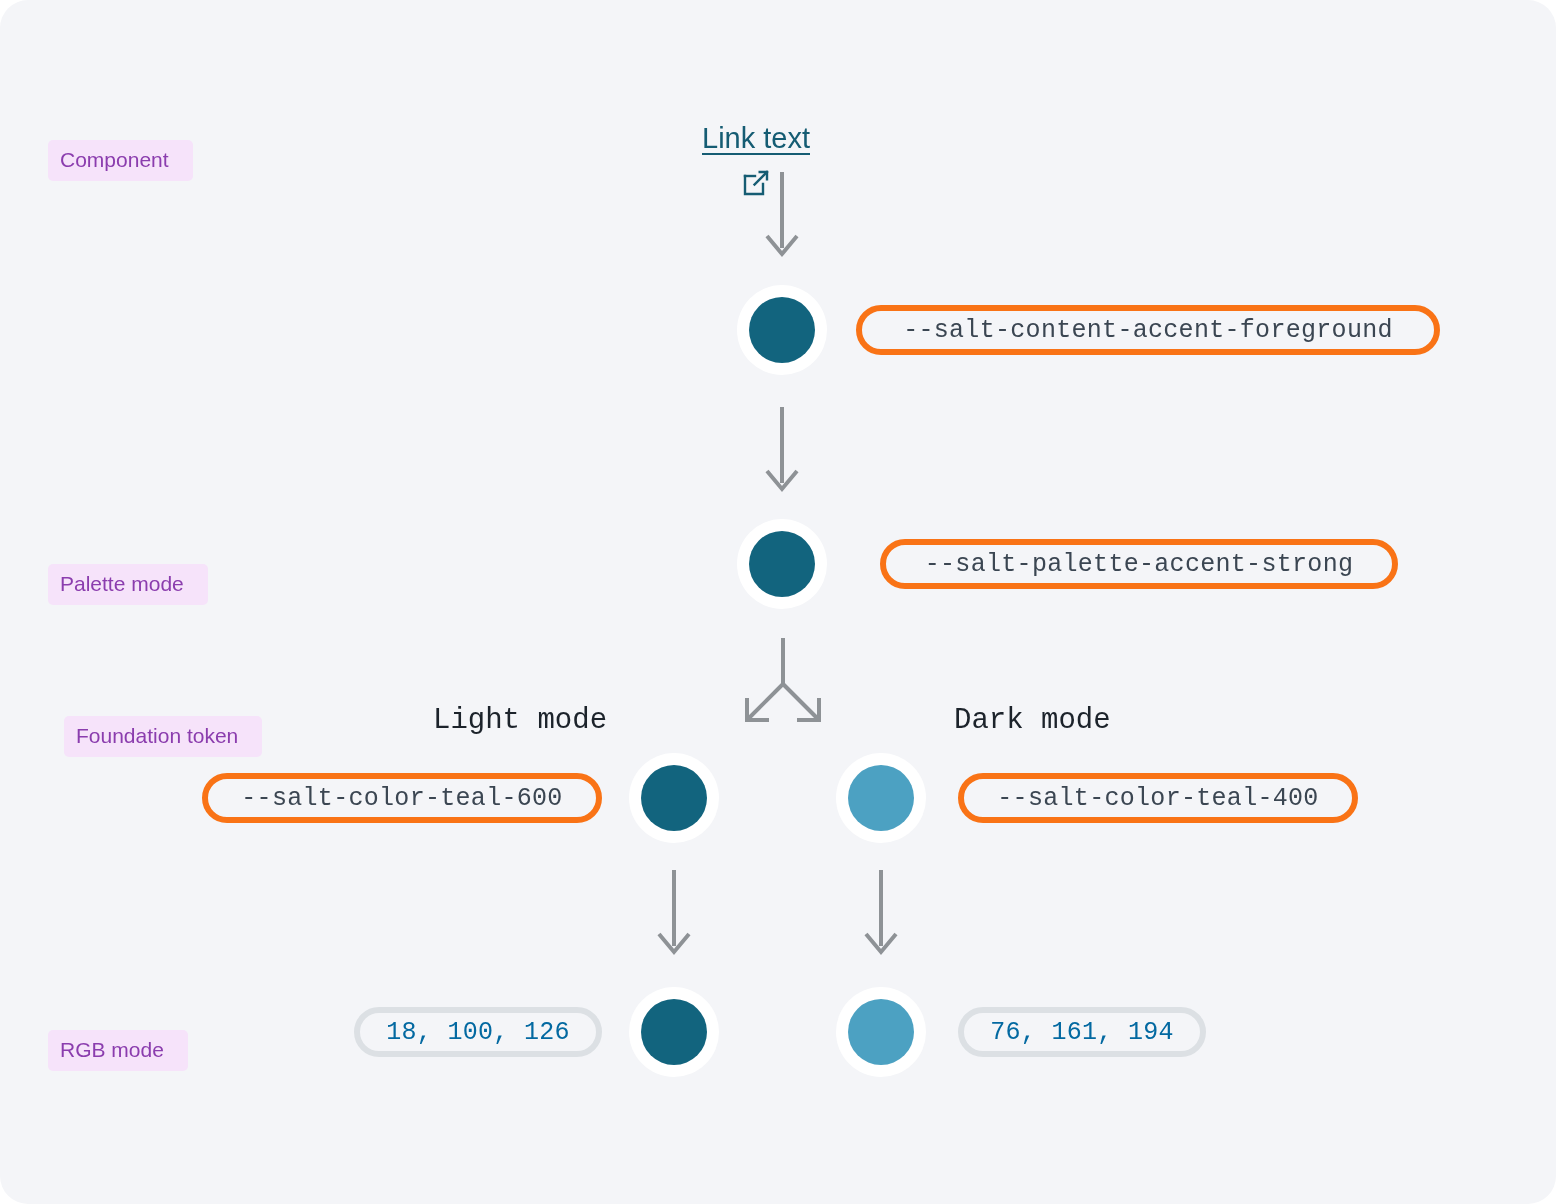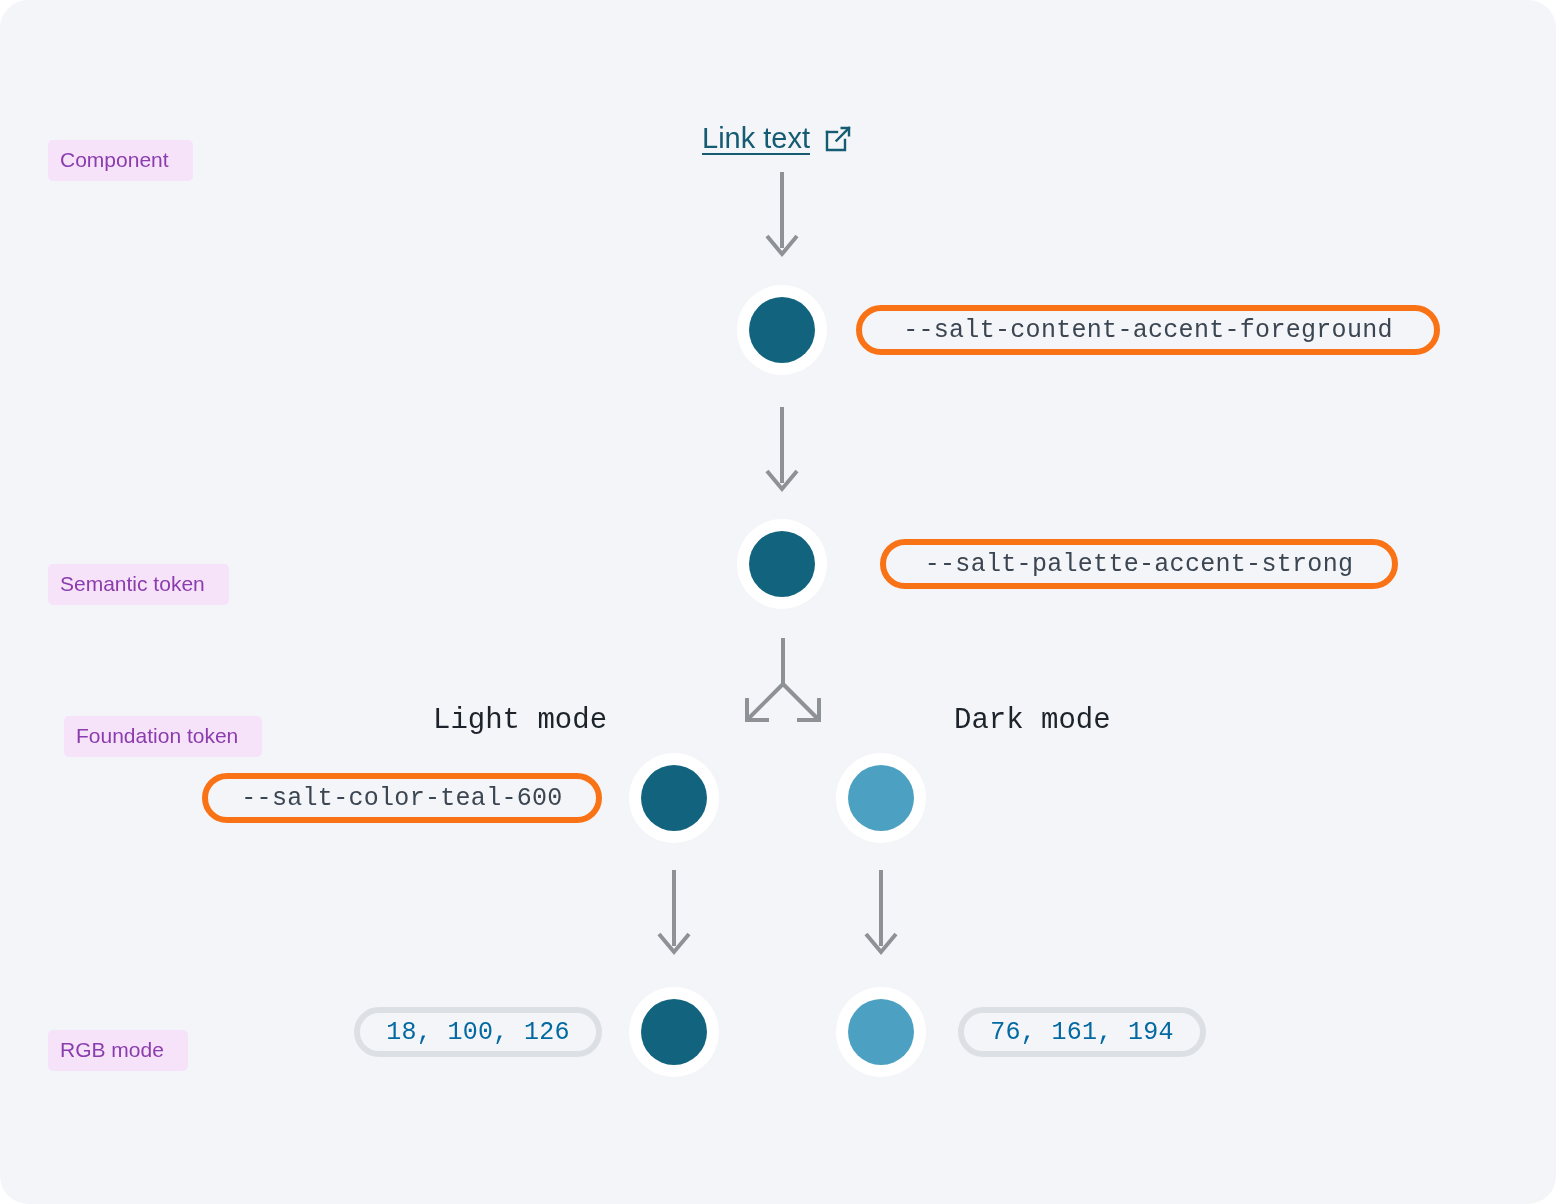--- a/index.html
+++ b/index.html
@@ -76,20 +76,21 @@
     height: 66px;
     border-radius: 50%;
   }
 
   
   .link-wrap {
     position: absolute;
     display: flex;
     align-items: center;
     gap: 14px;
+    flex-direction: column;
   }
   .link-text {
     font-family: "Liberation Sans", sans-serif;
     font-size: 29px;
     color: #155C73;
     text-decoration: underline;
     text-underline-offset: 5px;
     text-decoration-thickness: 1.5px;
     white-space: nowrap;
   }
@@ -146,21 +147,21 @@
 
   <div class="pill" style="left:856px; top:305px; width:584px;">--salt-content-accent-foreground</div>
 
   <div class="arrow" style="left:761px; top:405px;">
     <svg width="42" height="92" viewBox="0 0 42 92" fill="none">
       <path d="M21 2 L21 78" stroke="#8E9296" stroke-width="4"></path>
       <path d="M6 66 L21 84 L36 66" stroke="#8E9296" stroke-width="4" fill="none" stroke-linecap="butt" stroke-linejoin="miter"></path>
     </svg>
   </div>
 
-  <div class="chip" style="left:48px; top:548px;">Semantic token</div>
+  <div class="chip" style="left:48px; top:548px;">Palette mode</div>
 
   <div class="swatch" style="left:737px; top:519px;">
     <span class="dot" style="background:#12647E;"></span>
   </div>
 
   <div class="pill" style="left:880px; top:539px; width:518px;">--salt-palette-accent-strong</div>
 
   <div class="arrow" style="left:735px; top:636px;">
     <svg width="96" height="92" viewBox="0 0 96 92" fill="none">
       <path d="M48 2 L48 48" stroke="#8E9296" stroke-width="4"></path>
@@ -180,20 +181,21 @@
   <div class="pill" style="left:202px; top:773px; width:400px;">--salt-color-teal-600</div>
 
   <div class="swatch" style="left:629px; top:753px;">
     <span class="dot" style="background:#12647E;"></span>
   </div>
 
   <div class="swatch" style="left:836px; top:753px;">
     <span class="dot" style="background:#4CA1C2;"></span>
   </div>
 
+  <div class="pill" style="left:958px; top:773px; width:400px;">--salt-color-teal-400</div>
 
   <div class="arrow" style="left:653px; top:868px;">
     <svg width="42" height="92" viewBox="0 0 42 92" fill="none">
       <path d="M21 2 L21 78" stroke="#8E9296" stroke-width="4"></path>
       <path d="M6 66 L21 84 L36 66" stroke="#8E9296" stroke-width="4" fill="none" stroke-linecap="butt" stroke-linejoin="miter"></path>
     </svg>
   </div>
 
   <div class="arrow" style="left:860px; top:868px;">
     <svg width="42" height="92" viewBox="0 0 42 92" fill="none">

